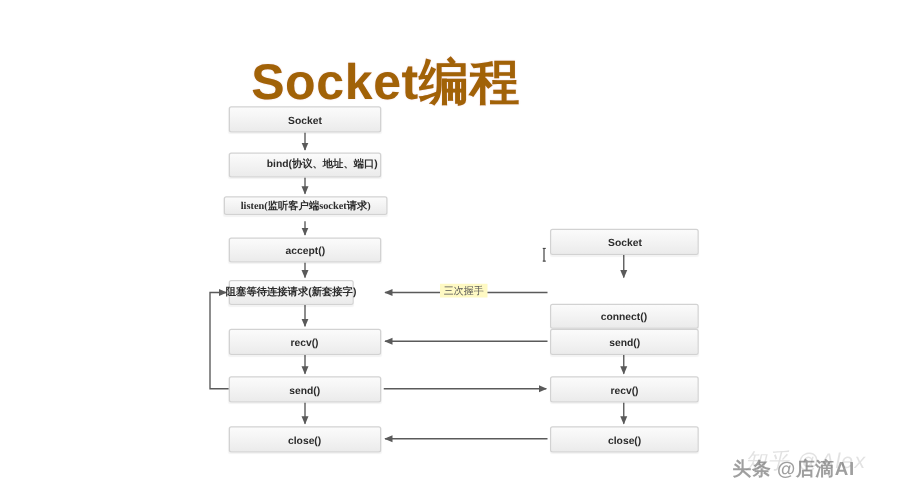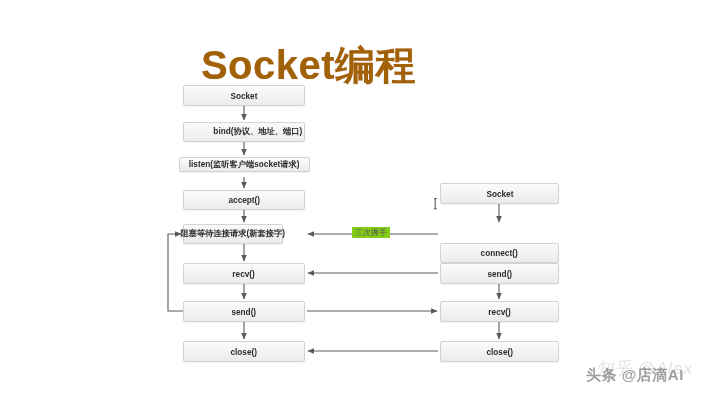--- a/index.html
+++ b/index.html
@@ -49,21 +49,21 @@
     white-space: nowrap;
     box-shadow: 0 1px 1px rgba(0,0,0,0.05);
     font-family: "Liberation Sans", "DejaVu Sans", sans-serif;
     text-align: right;
   }
   .node span { display: inline-block; transform: scale(0.97); }
   .edge-label {
     position: absolute;
     font-size: 8px;
     color: #555;
-    background: #84cc16;
+    background: #fef9c3;
     padding: 0 3px;
     white-space: nowrap;
     font-family: Liberation Mono, monospace;
   }
   .cursor {
     position: absolute;
     width: 9px;
     height: 12px;
     pointer-events: none;
   }
@@ -125,21 +125,21 @@
       <path d="M183,311 L168,311 L168,234 L181,234"></path>
     </g>
   </svg>
 
   <div class="node" style="left:183px; top:85px; width:122px; height:21px;">
     <span>Socket</span>
   </div>
   <div class="node" style="left:183px; top:122px; width:122px; height:20px;padding-left:27px;">
     <span>bind(协议、地址、端口)</span>
   </div>
-  <div class="node" style="left:179px; top:157px; width:131px; height:15px;">
+  <div class="node" style="left:179px; top:157px; width:131px; height:15px;font-family:Liberation Serif, serif;">
     <span>listen(监听客户端socket请求)</span>
   </div>
   <div class="node" style="left:183px; top:190px; width:122px; height:20px;">
     <span>accept()</span>
   </div>
   <div class="node" style="left:183px; top:224px; width:100px; height:20px;">
     <span>阻塞等待连接请求(新套接字)</span>
   </div>
   <div class="node" style="left:183px; top:263px; width:122px; height:21px;">
     <span>recv()</span>

